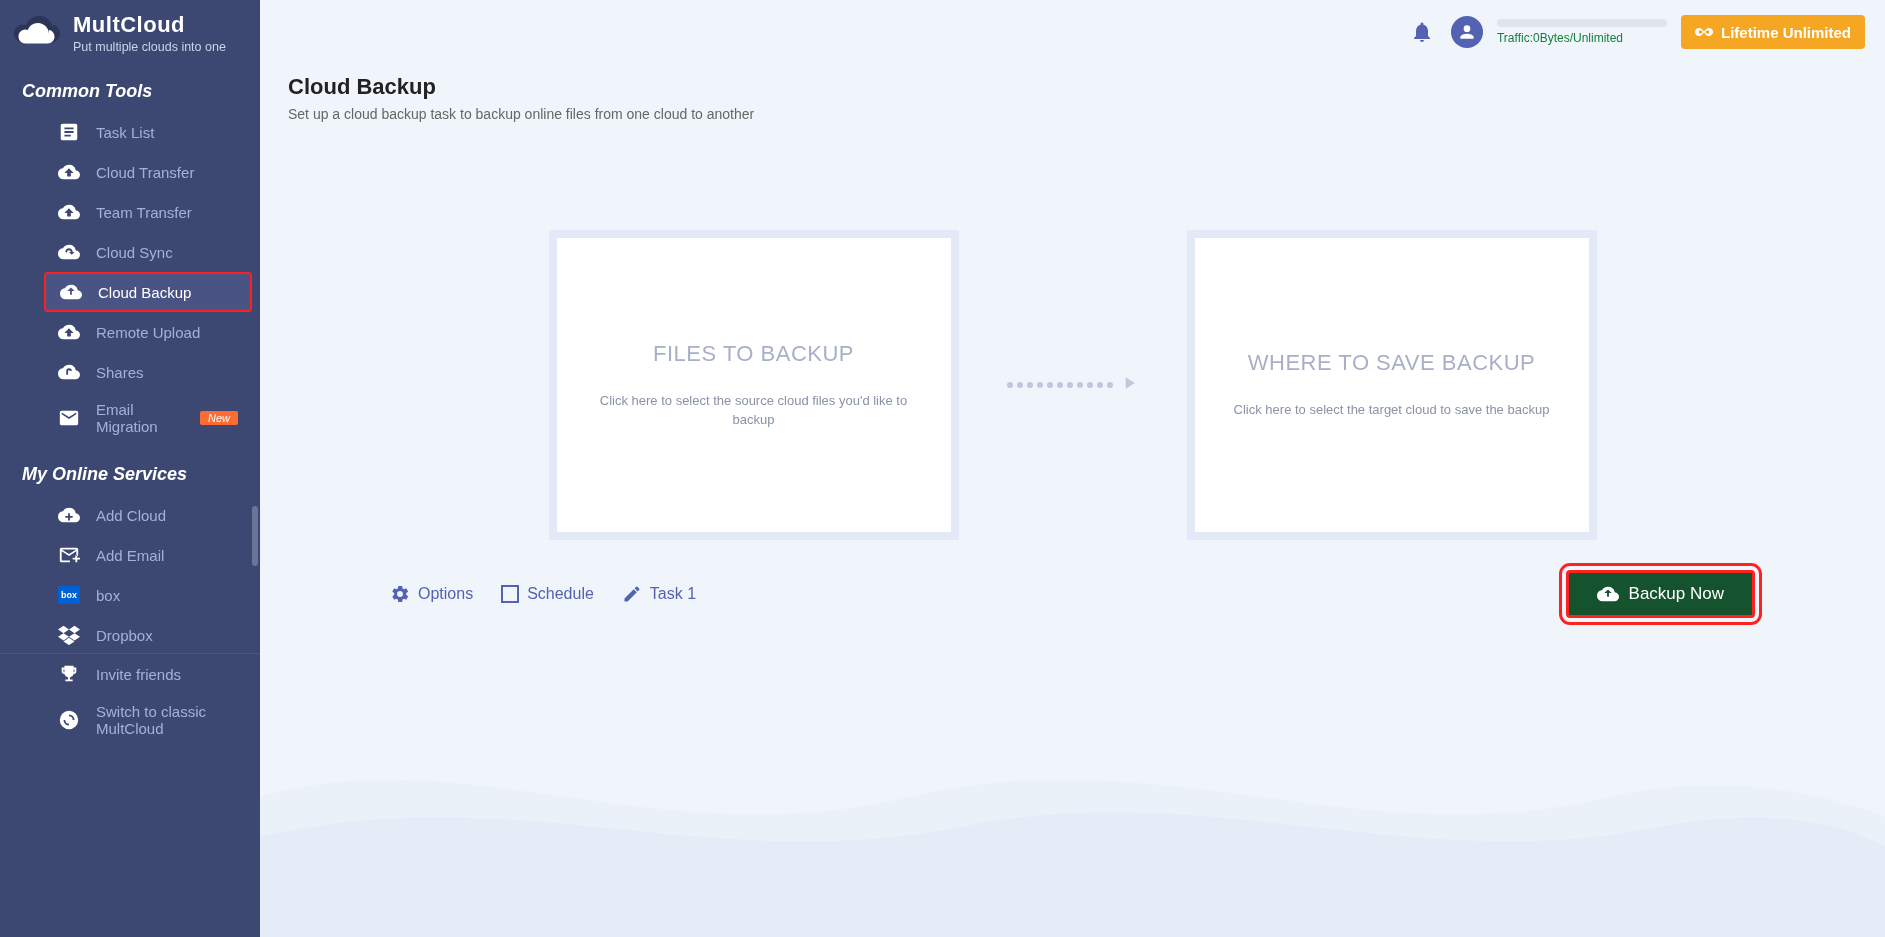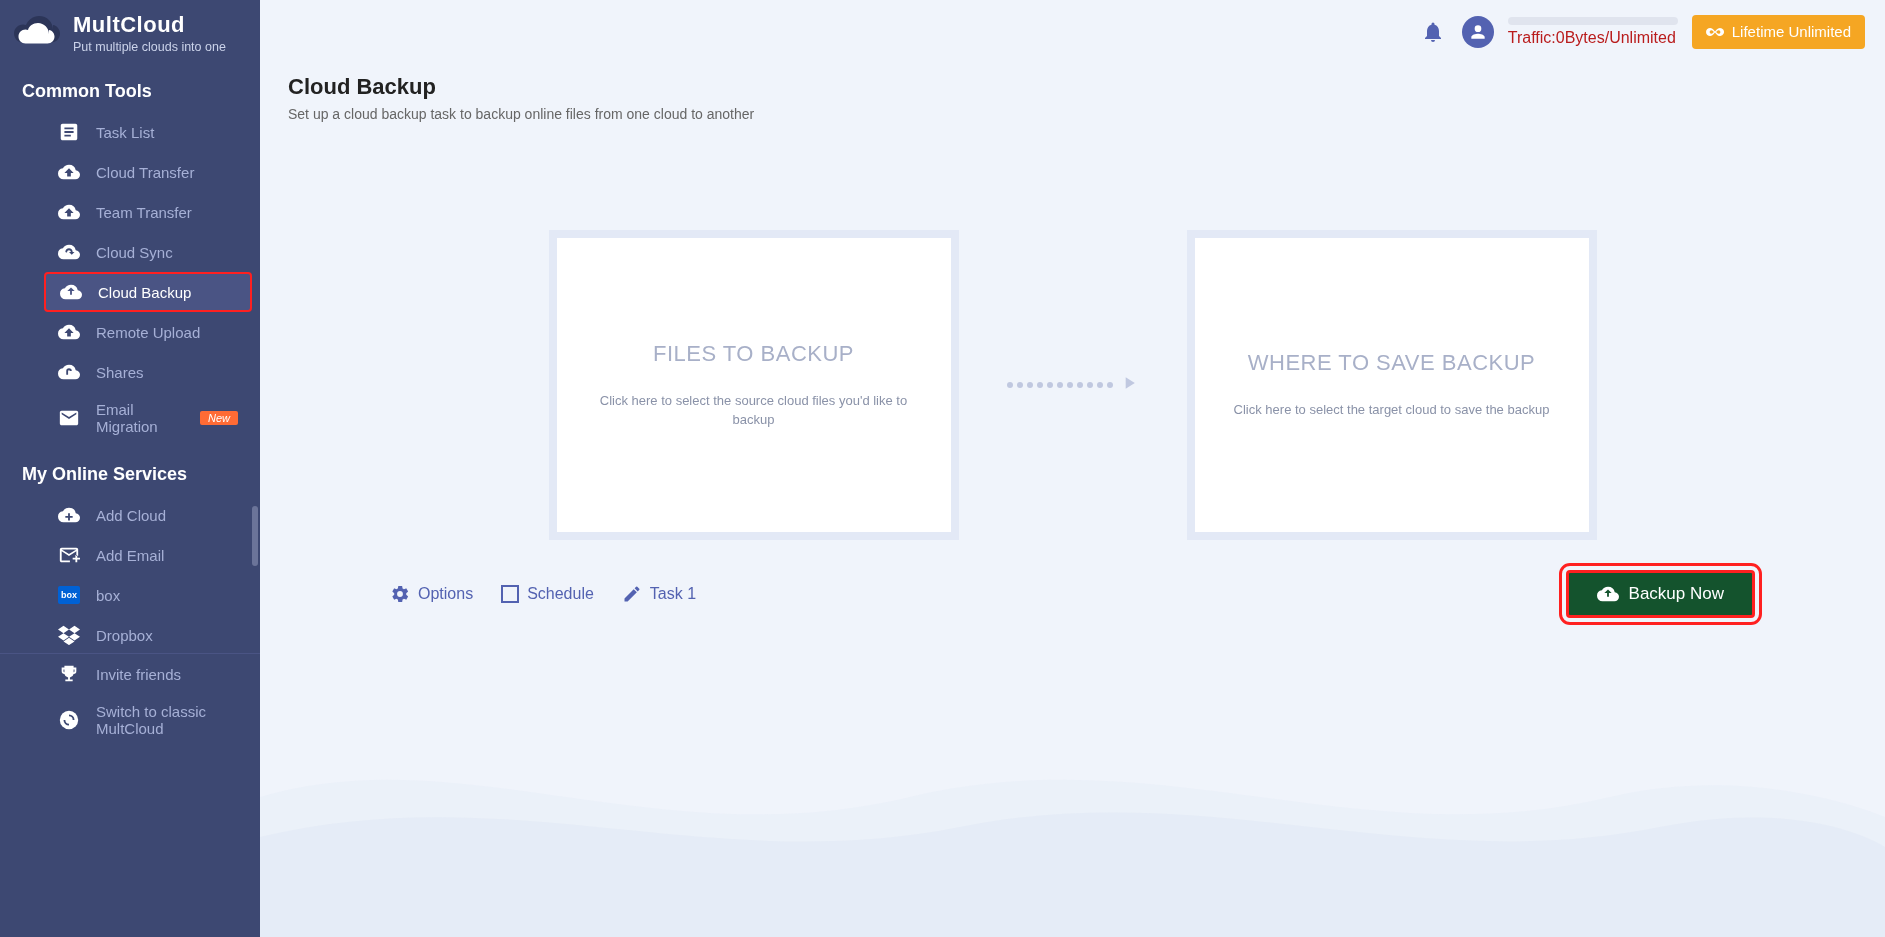--- a/index.html
+++ b/index.html
@@ -26,21 +26,21 @@
     .logo-cloud {
       width: 60px;
       height: 45px;
       flex-shrink: 0;
     }
     
     .logo-text { display: flex; flex-direction: column; }
     .logo-title { font-size: 22px; font-weight: bold; color: #fff; letter-spacing: 0.5px; }
     .logo-subtitle { font-size: 12.5px; color: #cbd3ea; margin-top: 2px; }
     
-    .section-title { font-size: 18px; font-weight: 600; color: #fff; padding: 16px 22px 10px; }
+    .section-title { font-size: 18px; font-weight: 600; color: #fff; padding: 16px 22px 10px; font-style: italic; }
     
     .nav-item {
       display: flex;
       align-items: center;
       gap: 16px;
       padding: 9px 22px;
       font-size: 15px;
       color: #a6b0d6;
       cursor: pointer;
     }
@@ -114,33 +114,34 @@
     }
     .avatar-btn svg { width: 20px; height: 20px; fill: #fff; }
     
     .traffic-box {
       display: flex;
       flex-direction: column;
       align-items: flex-start;
       min-width: 170px;
     }
     .traffic-bar { width: 170px; height: 8px; background: #e0e4ee; border-radius: 4px; margin-bottom: 4px; }
-    .traffic-text { font-size: 16px; color: #b91c1c; }
+    .traffic-text { font-size: 12px; color: #15803d; }
     
     .lifetime-btn {
       background: #f5a623;
       color: #fff;
       font-size: 15px;
       padding: 8px 14px;
       border-radius: 4px;
       cursor: pointer;
       display: flex;
-      align-items: flex-start;
+      align-items: flex-end;
       gap: 8px;
       border: none;
+      font-weight: bold;
     }
     .lifetime-btn svg { width: 18px; height: 18px; fill: #fff; }
     
     .page-header { padding: 10px 28px 0; }
     .page-title { font-size: 22px; font-weight: 700; color: #222; margin-bottom: 6px; }
     .page-subtitle { font-size: 14px; color: #666; }
     
     .backup-area {
       position: absolute;
       top: 230px;

